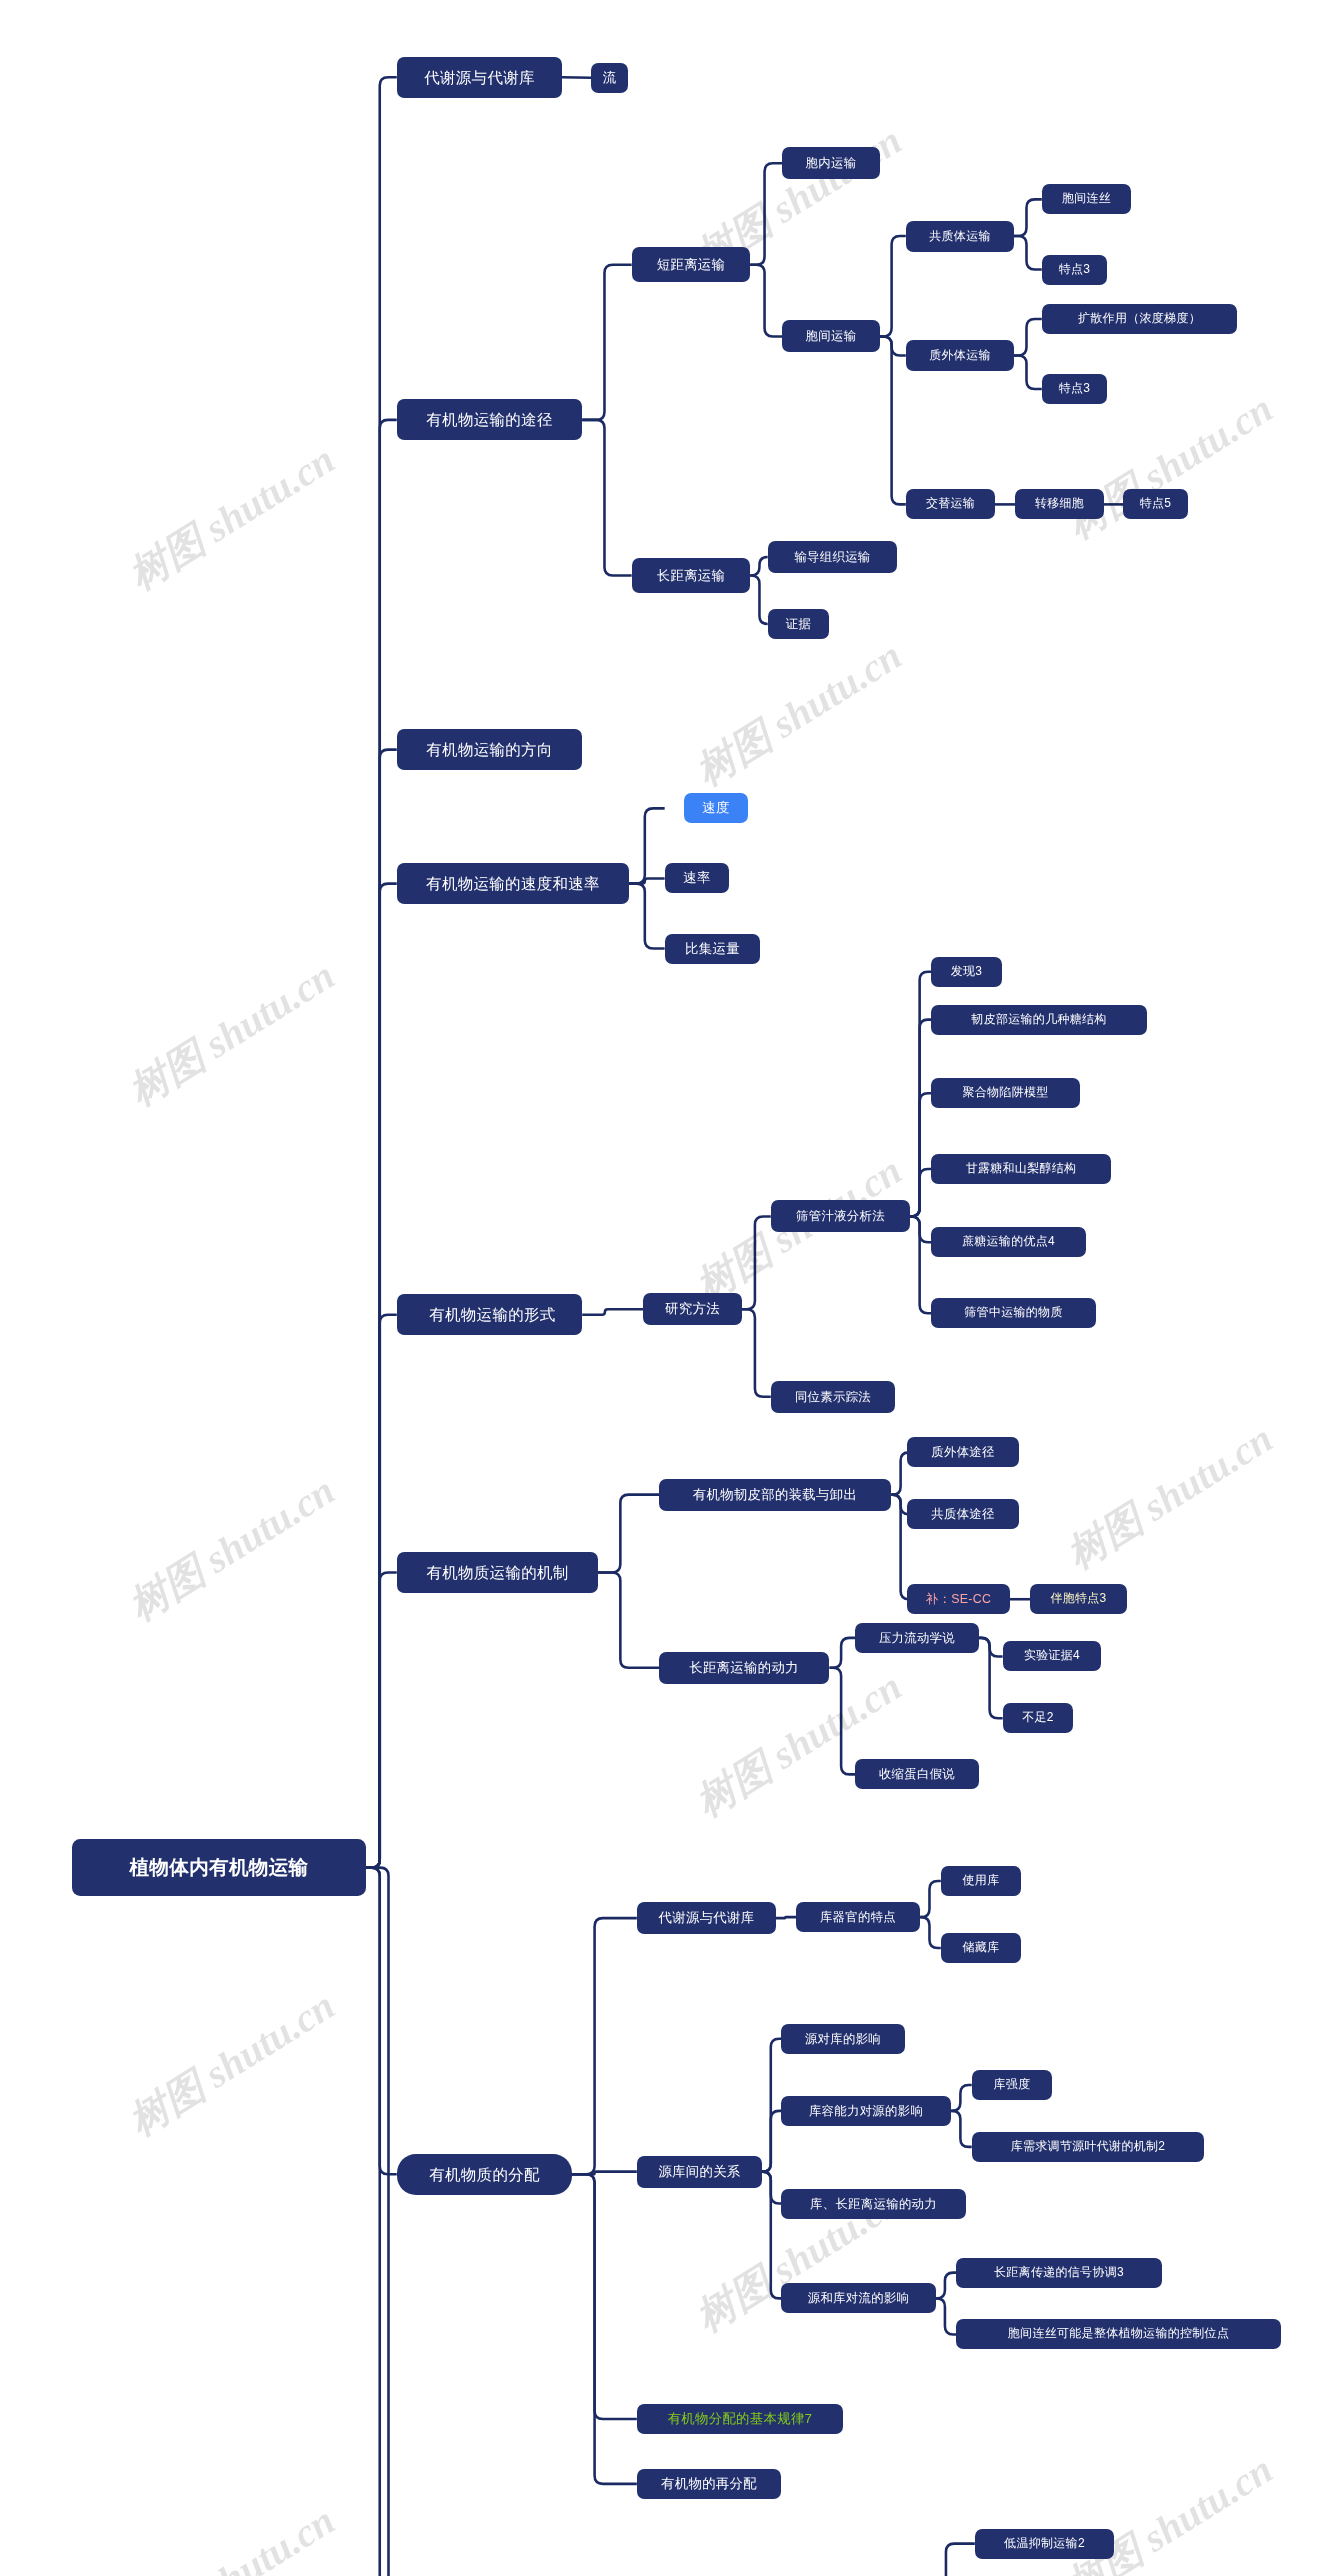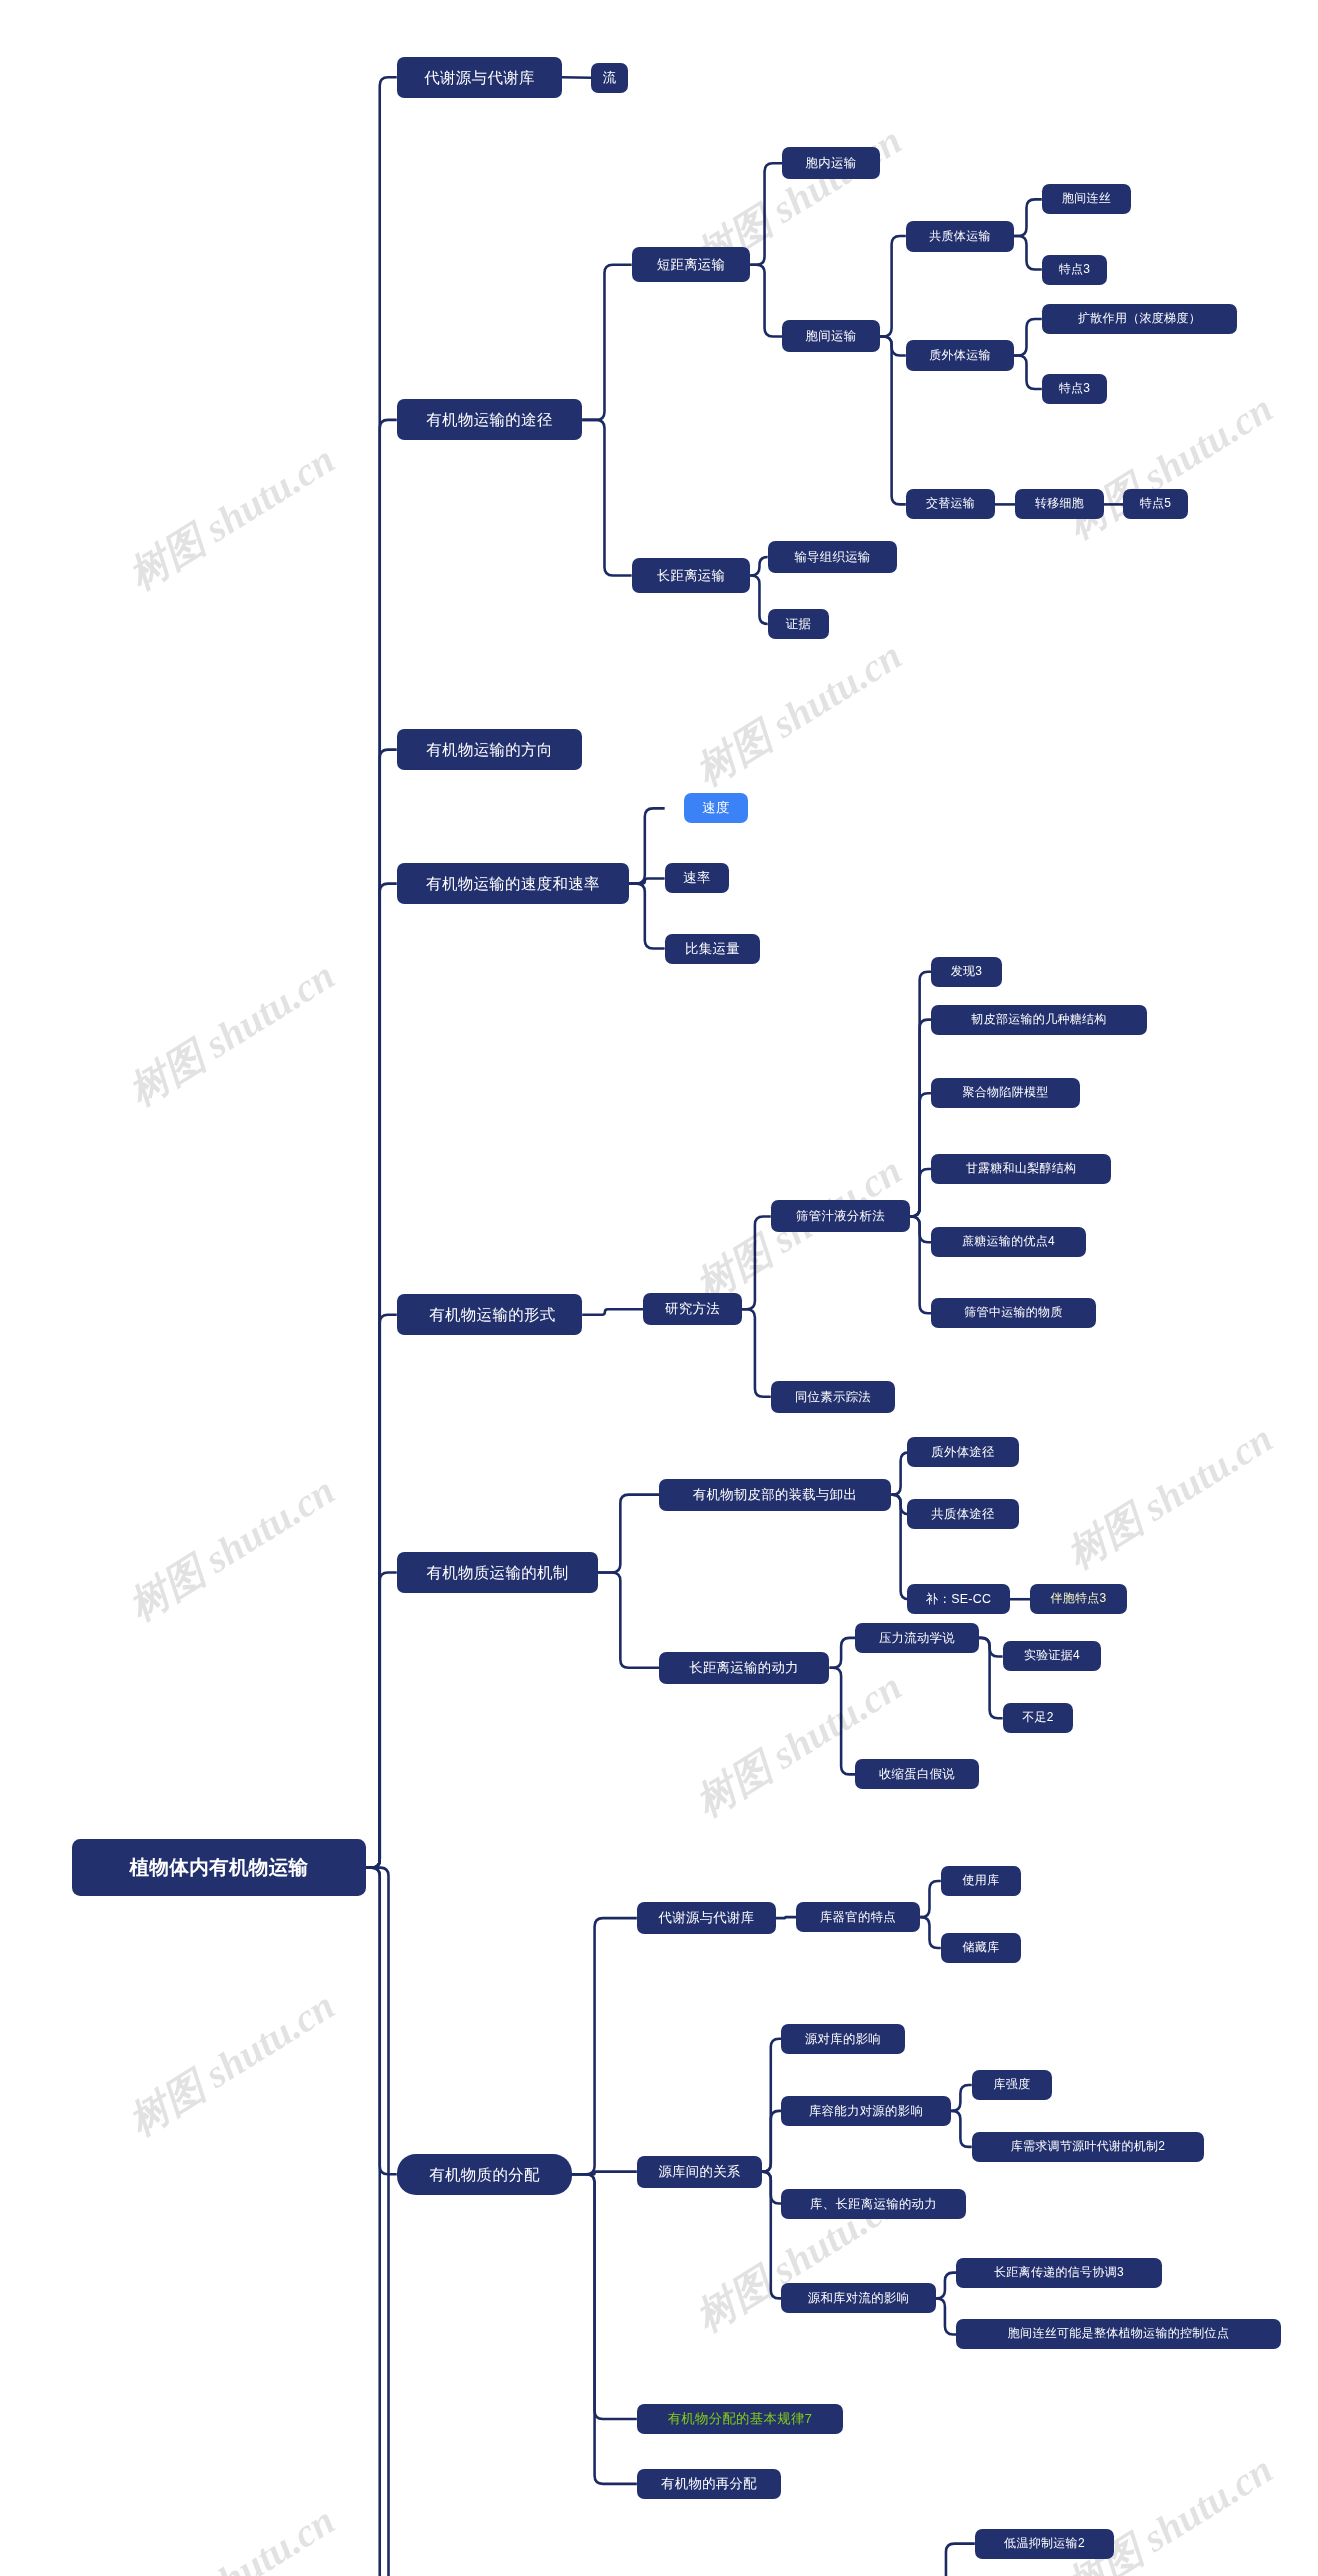--- a/index.html
+++ b/index.html
@@ -160,21 +160,21 @@
       <div class="node lvl4" id="n-b5a1b" style="left: 931px; top: 1005px; width: 216px; height: 30px; background: rgb(34, 48, 110); color: rgb(255, 255, 255);">韧皮部运输的几种糖结构</div>
       <div class="node lvl4" id="n-b5a1c" style="left: 931px; top: 1078px; width: 149px; height: 30px; background: rgb(34, 48, 110); color: rgb(255, 255, 255);">聚合物陷阱模型</div>
       <div class="node lvl4" id="n-b5a1d" style="left: 931px; top: 1154px; width: 180px; height: 30px; background: rgb(34, 48, 110); color: rgb(255, 255, 255);">甘露糖和山梨醇结构</div>
       <div class="node lvl4" id="n-b5a1e" style="left: 931px; top: 1227px; width: 155px; height: 30px; background: rgb(34, 48, 110); color: rgb(255, 255, 255);">蔗糖运输的优点4</div>
       <div class="node lvl4" id="n-b5a1f" style="left: 931px; top: 1298px; width: 165px; height: 30px; background: rgb(34, 48, 110); color: rgb(255, 255, 255);">筛管中运输的物质</div>
       <div class="node lvl3" id="n-b5a2" style="left: 771px; top: 1381px; width: 124px; height: 32px; background: rgb(34, 48, 110); color: rgb(255, 255, 255);">同位素示踪法</div>
       <div class="node lvl1" id="n-b6" style="left: 397px; top: 1552px; width: 201px; height: 41px; background: rgb(34, 48, 110); color: rgb(255, 255, 255);">有机物质运输的机制</div>
       <div class="node lvl2" id="n-b6a" style="left: 659px; top: 1479px; width: 232px; height: 32px; background: rgb(34, 48, 110); color: rgb(255, 255, 255);">有机物韧皮部的装载与卸出</div>
       <div class="node lvl3" id="n-b6a1" style="left: 907px; top: 1437px; width: 112px; height: 30px; background: rgb(34, 48, 110); color: rgb(255, 255, 255);">质外体途径</div>
       <div class="node lvl3" id="n-b6a2" style="left: 907px; top: 1499px; width: 112px; height: 30px; background: rgb(34, 48, 110); color: rgb(255, 255, 255);">共质体途径</div>
-      <div class="node lvl3" id="n-b6a3" style="left: 907px; top: 1584px; width: 103px; height: 30px; background: rgb(34, 48, 110); color: #ffffff;">补：SE-CC</div>
+      <div class="node lvl3" id="n-b6a3" style="left: 907px; top: 1584px; width: 103px; height: 30px; background: rgb(34, 48, 110); color: #fca5a5;">补：SE-CC</div>
       <div class="node lvl4" id="n-b6a3a" style="left: 1030px; top: 1584px; width: 97px; height: 30px; background: rgb(34, 48, 110); color: #fef9c3;">伴胞特点3</div>
       <div class="node lvl2" id="n-b6b" style="left: 659px; top: 1652px; width: 170px; height: 32px; background: rgb(34, 48, 110); color: rgb(255, 255, 255);">长距离运输的动力</div>
       <div class="node lvl3" id="n-b6b1" style="left: 855px; top: 1623px; width: 124px; height: 30px; background: rgb(34, 48, 110); color: rgb(255, 255, 255);">压力流动学说</div>
       <div class="node lvl4" id="n-b6b1a" style="left: 1003px; top: 1641px; width: 98px; height: 30px; background: rgb(34, 48, 110); color: rgb(255, 255, 255);">实验证据4</div>
       <div class="node lvl4" id="n-b6b1b" style="left: 1003px; top: 1703px; width: 70px; height: 30px; background: rgb(34, 48, 110); color: rgb(255, 255, 255);">不足2</div>
       <div class="node lvl3" id="n-b6b2" style="left: 855px; top: 1759px; width: 124px; height: 30px; background: rgb(34, 48, 110); color: rgb(255, 255, 255);">收缩蛋白假说</div>
       <div class="node lvl1" id="n-b7" style="left: 397px; top: 2154px; width: 175px; height: 41px; background: rgb(34, 48, 110); color: rgb(255, 255, 255); border-radius: 19px;">有机物质的分配</div>
       <div class="node lvl2" id="n-b7a" style="left: 637px; top: 1902px; width: 139px; height: 32px; background: rgb(34, 48, 110); color: rgb(255, 255, 255);">代谢源与代谢库</div>
       <div class="node lvl3" id="n-b7a1" style="left: 796px; top: 1902px; width: 124px; height: 30px; background: rgb(34, 48, 110); color: rgb(255, 255, 255);">库器官的特点</div>
       <div class="node lvl4" id="n-b7a1a" style="left: 941px; top: 1866px; width: 80px; height: 30px; background: rgb(34, 48, 110); color: rgb(255, 255, 255);">使用库</div>

